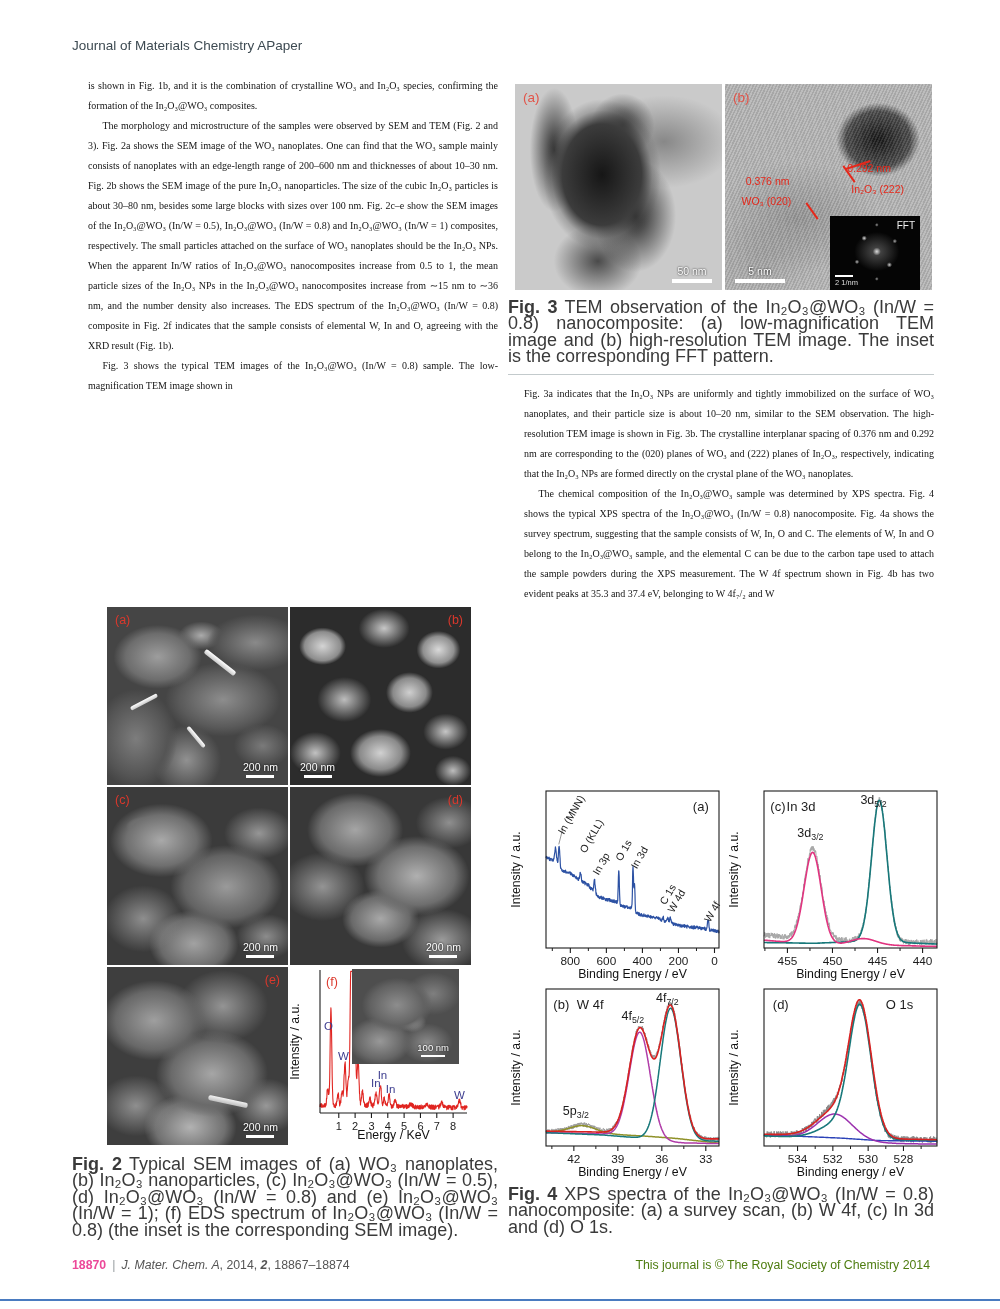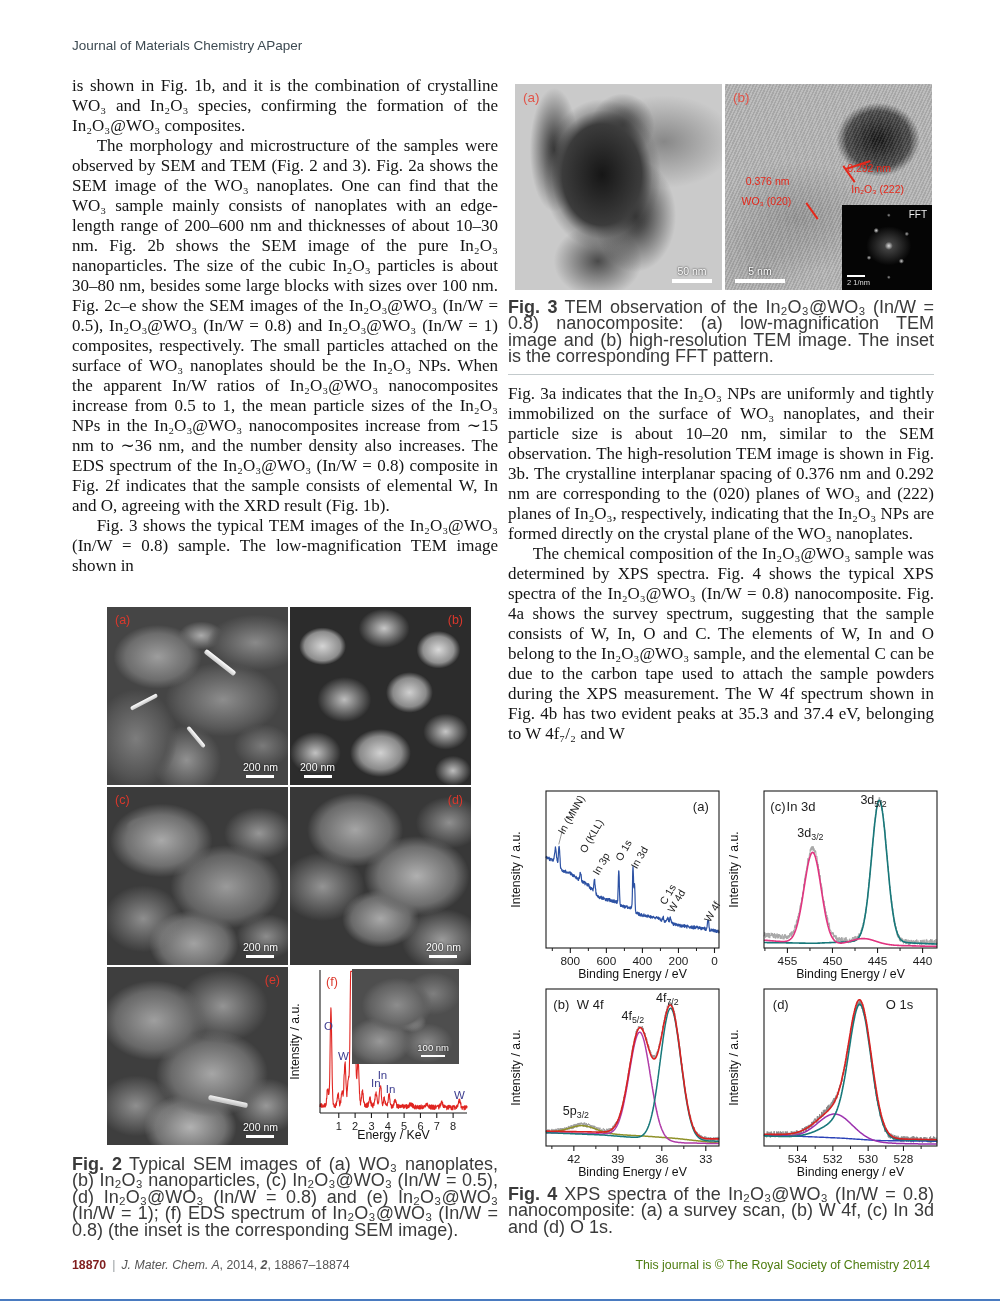--- a/index.html
+++ b/index.html
@@ -12,21 +12,21 @@
   body{width:1000px;height:1309px;position:relative;font-family:"Liberation Serif",serif;color:#141414;overflow:hidden;}
 
   
   .hdr{position:absolute;top:38px;left:72px;right:70px;display:flex;justify-content:flex-start;
        font-family:"Liberation Sans",sans-serif;font-size:13.5px;color:#3d4a52;}
 
   
   .coltext{position:absolute;width:426px;}
   #left-text{left:72px;top:76px;}
   #right-text{left:508px;top:384px;}
-  .body-text{font-size:17px;line-height:20px;text-align:justify;}
+  .body-text{font-size:10px;line-height:20px;text-align:justify;margin-left:16px;}
   .body-text.indent{text-indent:1.45em;}
 
   
   .caption{position:absolute;width:426px;font-family:"Liberation Sans",sans-serif;
            font-size:18px;line-height:16.4px;color:#3a3a3a;text-align:justify;}
   .caption b{font-weight:700;margin-right:7px;}
   .caption.ruled{border-bottom:1px solid var(--rule);padding-bottom:9px;}
 
   
   #fig2{position:absolute;left:107px;top:607px;width:364px;display:grid;
@@ -115,21 +115,21 @@
     repeating-linear-gradient(115deg,rgba(255,255,255,.10) 0 1.5px,rgba(0,0,0,.08) 1.5px 3px),
     radial-gradient(52px 46px at 74% 27%,#181818,#4d4d4d 62%,transparent 80%),
     radial-gradient(100px 70px at 35% 65%,rgba(125,125,125,.55),transparent 80%),
     radial-gradient(80px 50px at 15% 85%,rgba(150,150,150,.5),transparent 80%);}
   .tem-b .scalebar i{width:50px;height:4px;}
   .ann{position:absolute;z-index:4;color:#e5281b;font:10.5px "Liberation Sans",sans-serif;white-space:nowrap;}
   .mk{position:absolute;z-index:3;width:20px;height:2px;background:#e5281b;}
   .mk1{left:37%;top:61%;transform:rotate(55deg);}
   .mk2{left:55%;top:43%;transform:rotate(55deg);}
   .mk3{left:58%;top:39%;transform:rotate(-18deg);width:26px;height:1.5px;}
-  .fft{position:absolute;z-index:5;right:0;bottom:0;width:90px;height:85px;
+  .fft{position:absolute;z-index:5;right:12px;bottom:0;width:90px;height:74px;
     background-color:#050505;background-image:
     radial-gradient(30px 26px at 52% 48%,rgba(170,170,170,.45),transparent 75%),
     radial-gradient(5px 5px at 52% 48%,#fff,rgba(255,255,255,.25) 60%,transparent 80%),
     radial-gradient(3.5px 3.5px at 38% 30%,#ddd,transparent 75%),
     radial-gradient(3.5px 3.5px at 66% 66%,#ccc,transparent 75%),
     radial-gradient(3px 3px at 30% 62%,#bbb,transparent 75%),
     radial-gradient(3px 3px at 72% 34%,#aaa,transparent 75%),
     radial-gradient(2.5px 2.5px at 52% 12%,#999,transparent 75%),
     radial-gradient(2.5px 2.5px at 52% 85%,#999,transparent 75%);}
   .fft-label{position:absolute;right:5px;top:4px;color:#efefef;font:10px "Liberation Sans",sans-serif;}
@@ -144,21 +144,21 @@
   
   #fig4-caption{left:508px;top:1186px;}
 
   
   #fig4{position:absolute;left:510px;top:786px;display:grid;grid-template-columns:214px 214px;gap:2px 4px;}
   .xps{width:214px;height:196px;position:relative;}
 
   
   .ftr{position:absolute;top:1258px;left:72px;right:70px;display:flex;justify-content:space-between;
        font-family:"Liberation Sans",sans-serif;font-size:12.3px;color:#555;}
-  .ftr .pg{font-weight:700;color:#7f1d1d;margin-top:48px;}
+  .ftr .pg{font-weight:700;color:#ec4899;margin-top:48px;}
   .ftr .sep{color:#9aa0a3;margin:0 6px;}
   .ftr .jrnl{font-style:italic;}
   .ftr .vol{font-weight:700;font-style:italic;}
   .ftr .rights{color:#4d7c0f;}
   .bottom-bar{position:absolute;left:0;top:1299px;width:1000px;height:2px;background:var(--bar-blue);}
 </style>
 </head>
 <body>
 
 <div class="hdr">

